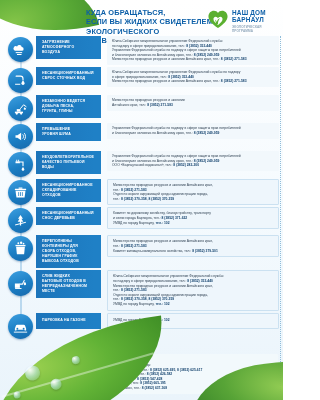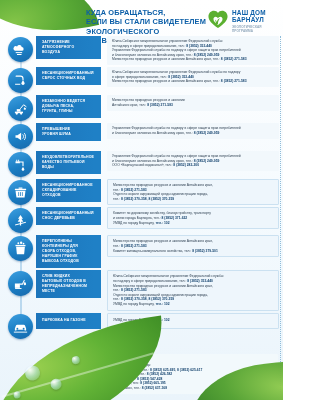--- a/index.html
+++ b/index.html
@@ -138,21 +138,21 @@
 </head>
 <body>
 
 <div id="poster">
 
   <div class="leaf-tl"></div>
 
   <div class="header">
     <div class="title">
       <div>КУДА ОБРАЩАТЬСЯ,</div>
-      <div>ЕСЛИ ВЫ СТАЛИ СВИДЕТЕЛЕМ</div>
+      <div>ЕСЛИ ВЫ ЖИДКИХ СВИДЕТЕЛЕМ</div>
       <div>ЭКОЛОГИЧЕСКОГО ПРАВОНАРУШЕНИЯ</div>
     </div>
 
     <div class="logo">
       <div class="logo-mark">
         <svg viewBox="0 0 24 22" width="22" height="20" aria-hidden="true">
           <path d="M12 21C6 16.5 1.5 13 1.5 8.2 1.5 4.6 4.2 2 7.5 2c2 0 3.6 1 4.5 2.4C12.9 3 14.5 2 16.5 2 19.8 2 22.5 4.6 22.5 8.2 22.5 13 18 16.5 12 21z" fill="#5bb030"></path>
           <path d="M12 17.5c-2.8-2-5-3.8-5-6.4 0-1.4 1-2.5 2.4-2.5 1.3 0 2.1.8 2.6 1.7.5-.9 1.3-1.7 2.6-1.7 1.4 0 2.4 1.1 2.4 2.5 0 2.6-2.2 4.4-5 6.4z" fill="#ffffff"></path>
           <path d="M12 16.8c-.1-2.6.6-4.8 2.3-6.6-2 .6-3.2 2-3.6 4.1-.4-1.3-1.1-2.2-2.2-2.8.9 1.4 1.3 3.1 1.3 5.3z" fill="#5bb030"></path>
         </svg>

